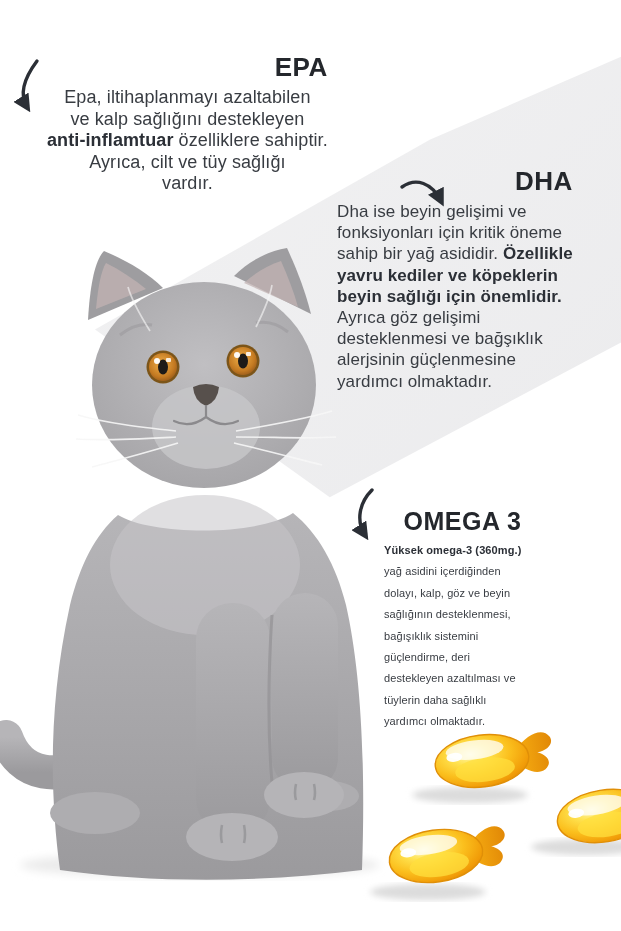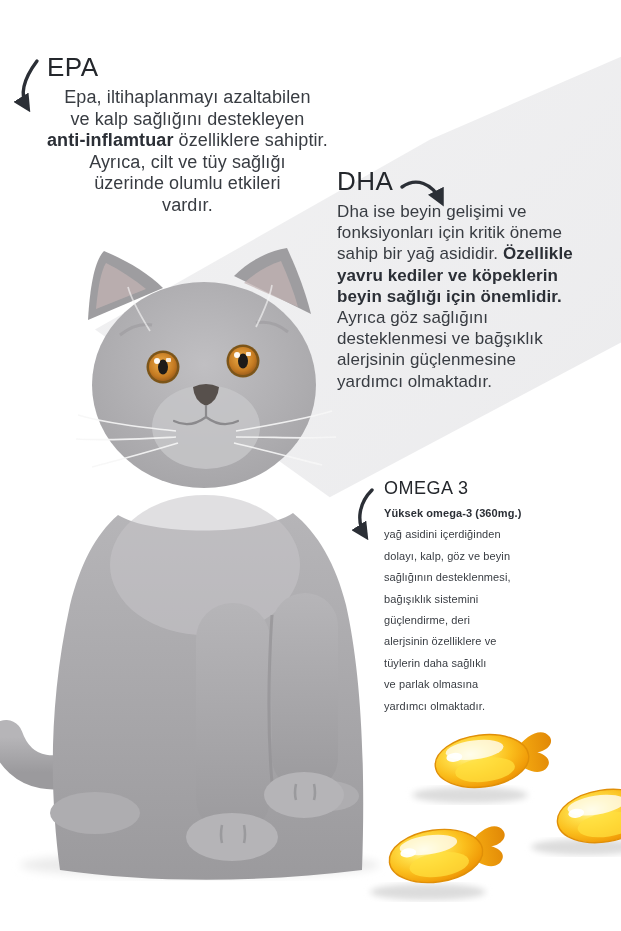--- a/index.html
+++ b/index.html
@@ -11,31 +11,32 @@
     overflow:hidden; font-family:"Liberation Sans", sans-serif;
     margin:0 auto;
   }
   .wedge{
     position:absolute; inset:0;
     background:linear-gradient(135deg,#f2f2f3 0%,#e9e9eb 100%);
     clip-path:polygon(15.3% 35.4%, 69.2% 15%, 100% 6.1%, 100% 36.8%, 53.1% 53.4%);
   }
   .txt{position:absolute;}
   .txt h2{
-    margin:0 0 4px 0; font-size:26px; font-weight:400; letter-spacing:.5px;
+    margin:0 0 4px 0; font-size:26px; font-weight:700; letter-spacing:.5px;
     color:var(--heading);
+    text-align:right;
   }
   .txt .line{white-space:nowrap; color:var(--text); letter-spacing:.1px;}
   .txt .line .b{font-weight:700; color:var(--bold);}
   .sec-epa{left:47px; top:52px;}
   .sec-epa .line{font-size:18px; line-height:21.6px;text-align:center;}
   .sec-dha{left:337px; top:166px;}
   .sec-dha .line{font-size:17px; line-height:21.2px;}
   .sec-omega{left:384px; top:478px;}
-  .sec-omega h2{font-size:18px;}
+  .sec-omega h2{font-size:25px;margin-top:29px;}
   .sec-omega .line{font-size:11px; line-height:21.4px;}
   svg{display:block;}
   .cat-svg{position:absolute; left:0; top:235px;}
   .overlay-svg{position:absolute; left:0; top:0; pointer-events:none;}
 </style>
 </head>
 <body>
 
 <div class="canvas">
 
@@ -119,52 +120,50 @@
     </g>
   </svg>
 
   <section class="txt sec-epa">
     <h2>EPA</h2>
     <div class="body">
         <div class="line"><span>Epa, iltihaplanmayı azaltabilen</span></div>
         <div class="line"><span>ve kalp sağlığını destekleyen</span></div>
         <div class="line"><span class="b">anti-inflamtuar</span><span> özelliklere sahiptir.</span></div>
         <div class="line"><span>Ayrıca, cilt ve tüy sağlığı</span></div>
-        <div class="line"><span>üzerinde olumlu etkileri</span></div>
         <div class="line"><span>vardır.</span></div>
       </div>
   </section>
 
   <section class="txt sec-dha">
     <h2>DHA</h2>
     <div class="body">
         <div class="line"><span>Dha ise beyin gelişimi ve</span></div>
         <div class="line"><span>fonksiyonları için kritik öneme</span></div>
         <div class="line"><span>sahip bir yağ asididir. </span><span class="b">Özellikle</span></div>
         <div class="line"><span class="b">yavru kediler ve köpeklerin</span></div>
         <div class="line"><span class="b">beyin sağlığı için önemlidir.</span></div>
-        <div class="line"><span>Ayrıca göz sağlığını</span></div>
+        <div class="line"><span>Ayrıca göz gelişimi</span></div>
         <div class="line"><span>desteklenmesi ve bağşıklık</span></div>
         <div class="line"><span>alerjsinin güçlenmesine</span></div>
         <div class="line"><span>yardımcı olmaktadır.</span></div>
       </div>
   </section>
 
   <section class="txt sec-omega">
     <h2>OMEGA 3</h2>
     <div class="body">
         <div class="line"><span class="b">Yüksek omega-3 (360mg.)</span></div>
         <div class="line"><span>yağ asidini içerdiğinden</span></div>
         <div class="line"><span>dolayı, kalp, göz ve beyin</span></div>
         <div class="line"><span>sağlığının desteklenmesi,</span></div>
         <div class="line"><span>bağışıklık sistemini</span></div>
         <div class="line"><span>güçlendirme, deri</span></div>
-        <div class="line"><span>alerjsinin özelliklere ve</span></div>
+        <div class="line"><span>destekleyen azaltılması ve</span></div>
         <div class="line"><span>tüylerin daha sağlıklı</span></div>
-        <div class="line"><span>ve parlak olmasına</span></div>
         <div class="line"><span>yardımcı olmaktadır.</span></div>
       </div>
   </section>
 
   <svg class="overlay-svg" width="621" height="931" viewBox="0 0 621 931" aria-hidden="true">
     <defs>
       <marker id="ah" viewBox="0 0 10 10" refX="6.5" refY="5" markerWidth="5.2" markerHeight="5.2" orient="auto">
         <path d="M0 0 L10 5 L0 10 Z" fill="#2b2f36"></path>
       </marker>
       <radialGradient id="gBody" cx="38%" cy="35%" r="78%">

